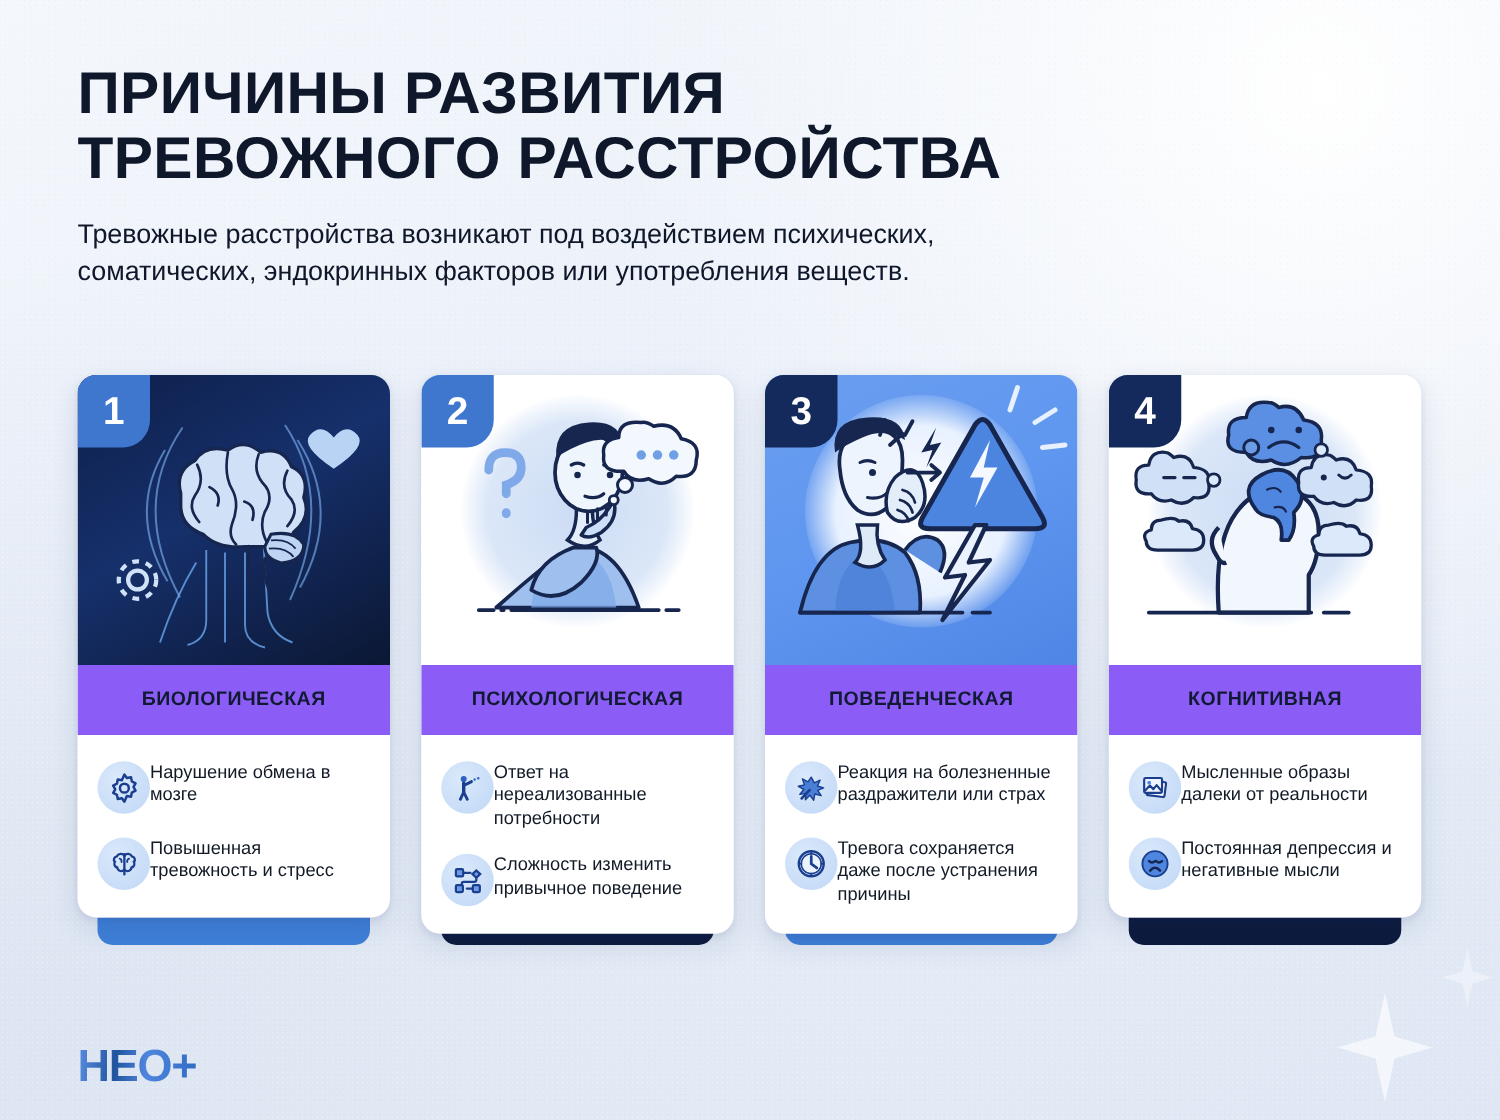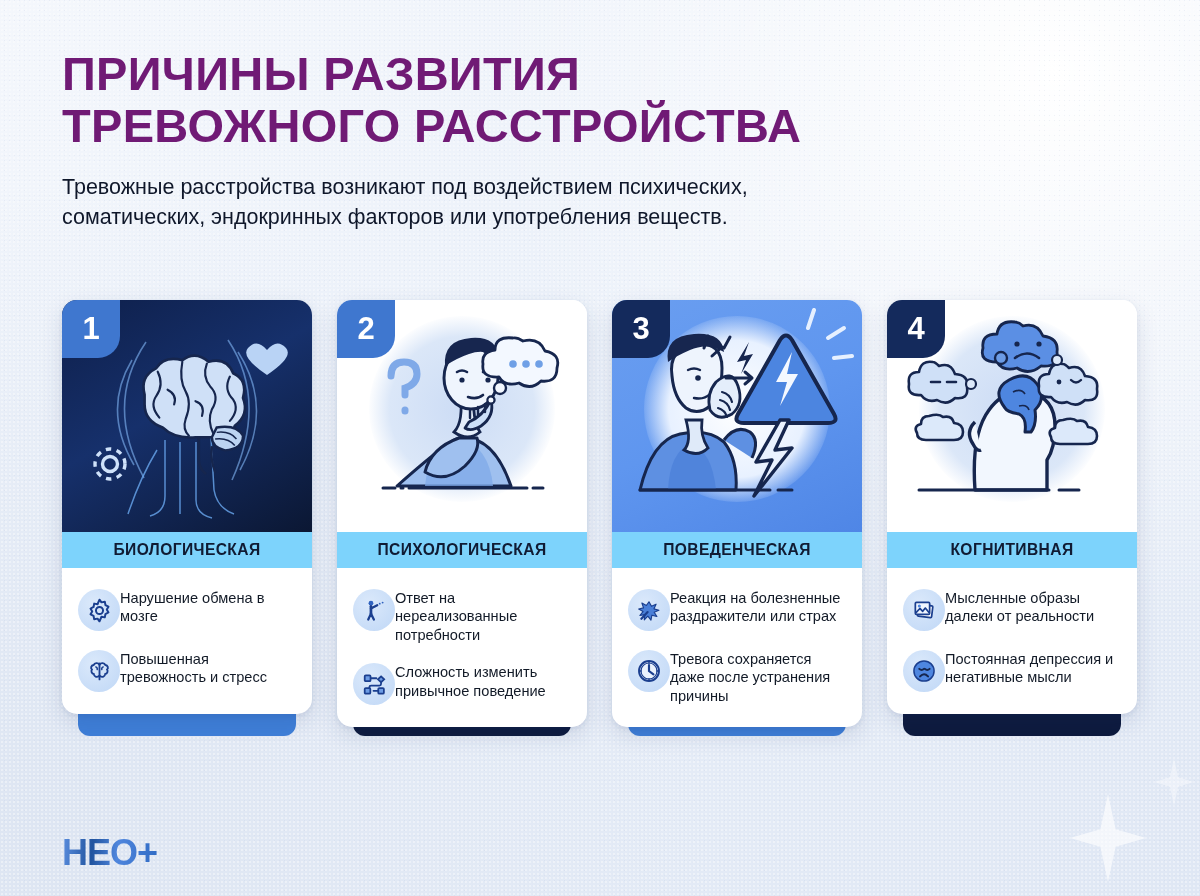--- a/index.html
+++ b/index.html
@@ -48,21 +48,21 @@
 
   .page { position: relative; z-index: 2; width: 1200px; height: 896px; }
 
   
   .header { position: absolute; left: 62px; top: 48px; width: 1040px; }
   .title {
     font-size: 47px;
     line-height: 1.10;
     font-weight: 800;
     letter-spacing: .3px;
-    color: #701a75;
+    color: #0f172a;
     text-transform: uppercase;
   }
   .title .ln { display: block; white-space: nowrap; }
   .subtitle {
     margin-top: 21px;
     font-size: 21.5px;
     line-height: 1.40;
     color: #0f172a;
     font-weight: 400;
     max-width: 960px;
@@ -134,22 +134,22 @@
     color: #ffffff;
     z-index: 5;
   }
   .badge.mid  { background: #3f77cf; }
   .badge.navy { background: #142a5c; }
 
   .art { position: absolute; inset: 0; z-index: 3; }
 
   
   .label {
-    background: #7dd3fc;
-    height: 36px;
+    background: #8b5cf6;
+    height: 56px;
     display: flex;
     align-items: center;
     justify-content: center;
     font-size: 15.6px;
     font-weight: 800;
     letter-spacing: .4px;
     color: #101b33;
     text-transform: uppercase;
   }
 

